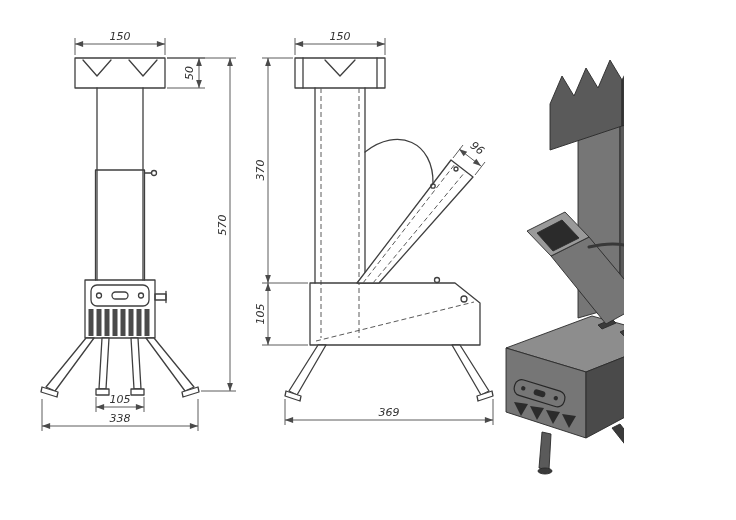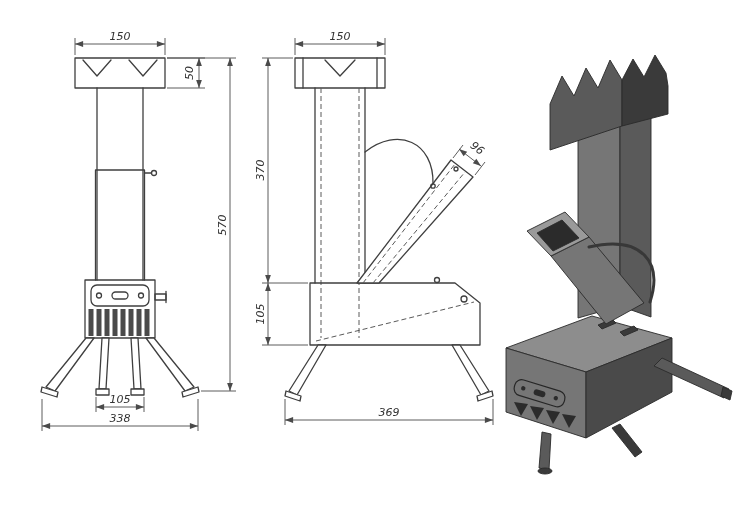--- a/index.html
+++ b/index.html
@@ -1,18 +1,18 @@
 <!DOCTYPE html>
 <html><head>
 <meta charset="utf-8">
 <style>
   html,body{margin:0;padding:0;background:#ffffff;}
   .sheet{
     position:relative;
-    width:736px;height:520px;
+    width:624px;height:520px;
     background:#ffffff;
     font-family:"DejaVu Sans", sans-serif;
     overflow:hidden;
   }
   svg{display:block;}
   .ln{fill:none;stroke:#3f3f3f;stroke-width:1.3;stroke-linejoin:round;stroke-linecap:round;}
   .lnf{fill:#ffffff;stroke:#3f3f3f;stroke-width:1.3;stroke-linejoin:round;}
   .dash{fill:none;stroke:#5a5a5a;stroke-width:1;stroke-dasharray:5 3;}
   .dim{fill:none;stroke:#4a4a4a;stroke-width:0.9;}
   .dimtext{font:italic 11px "DejaVu Sans", sans-serif;fill:#333333;text-anchor:middle;}

